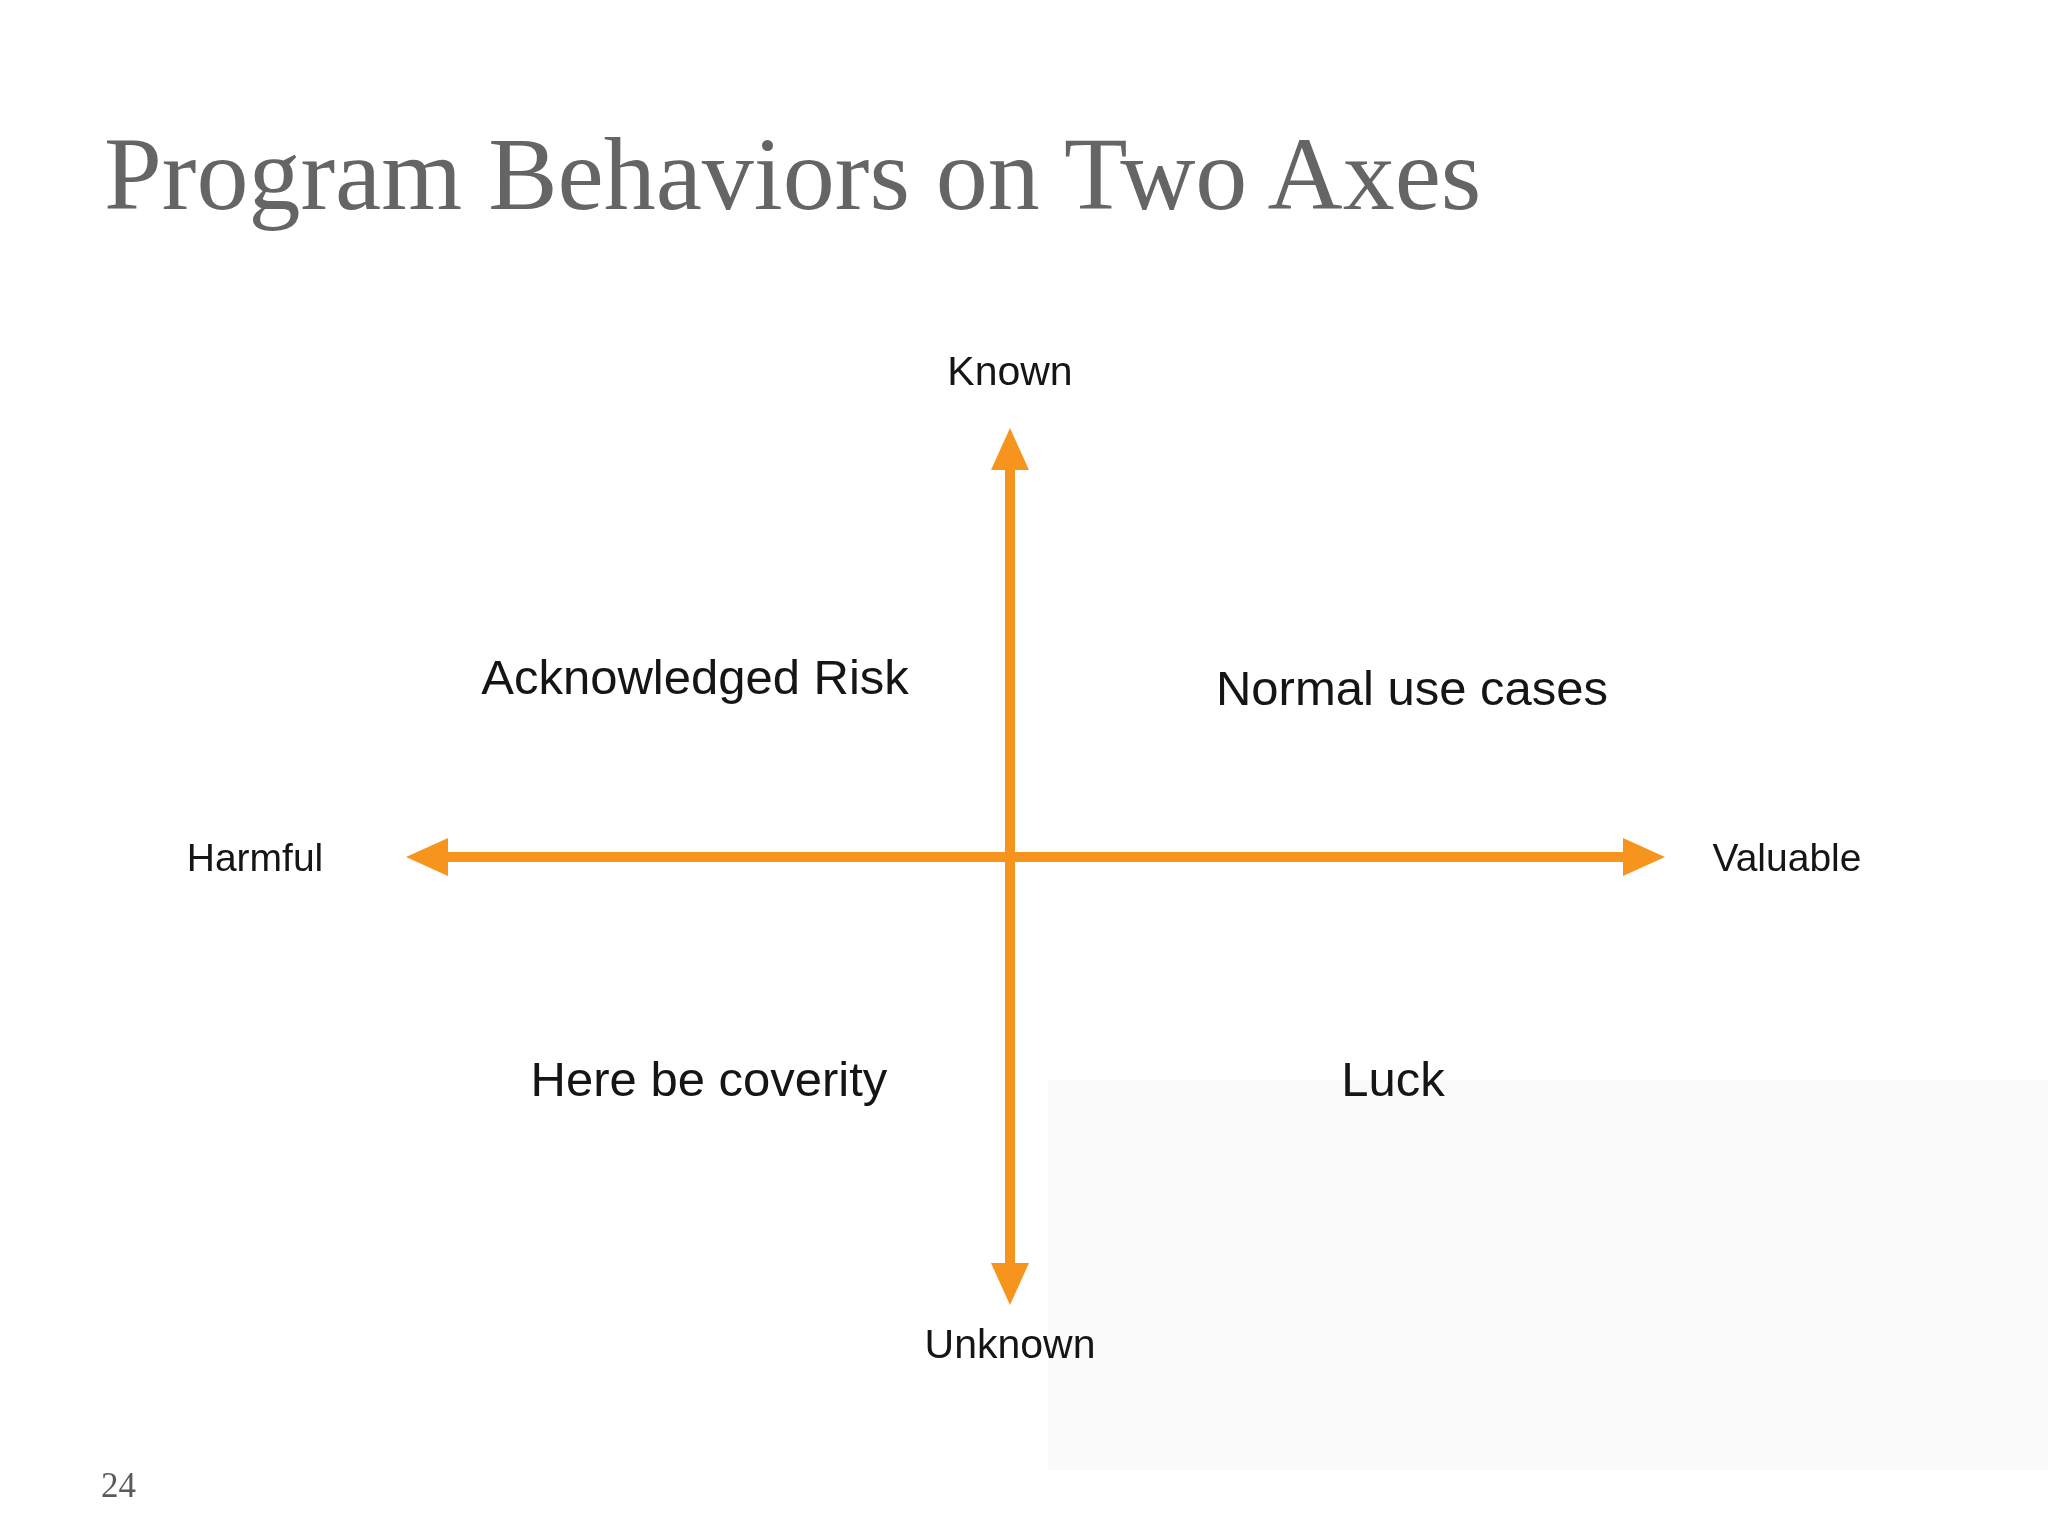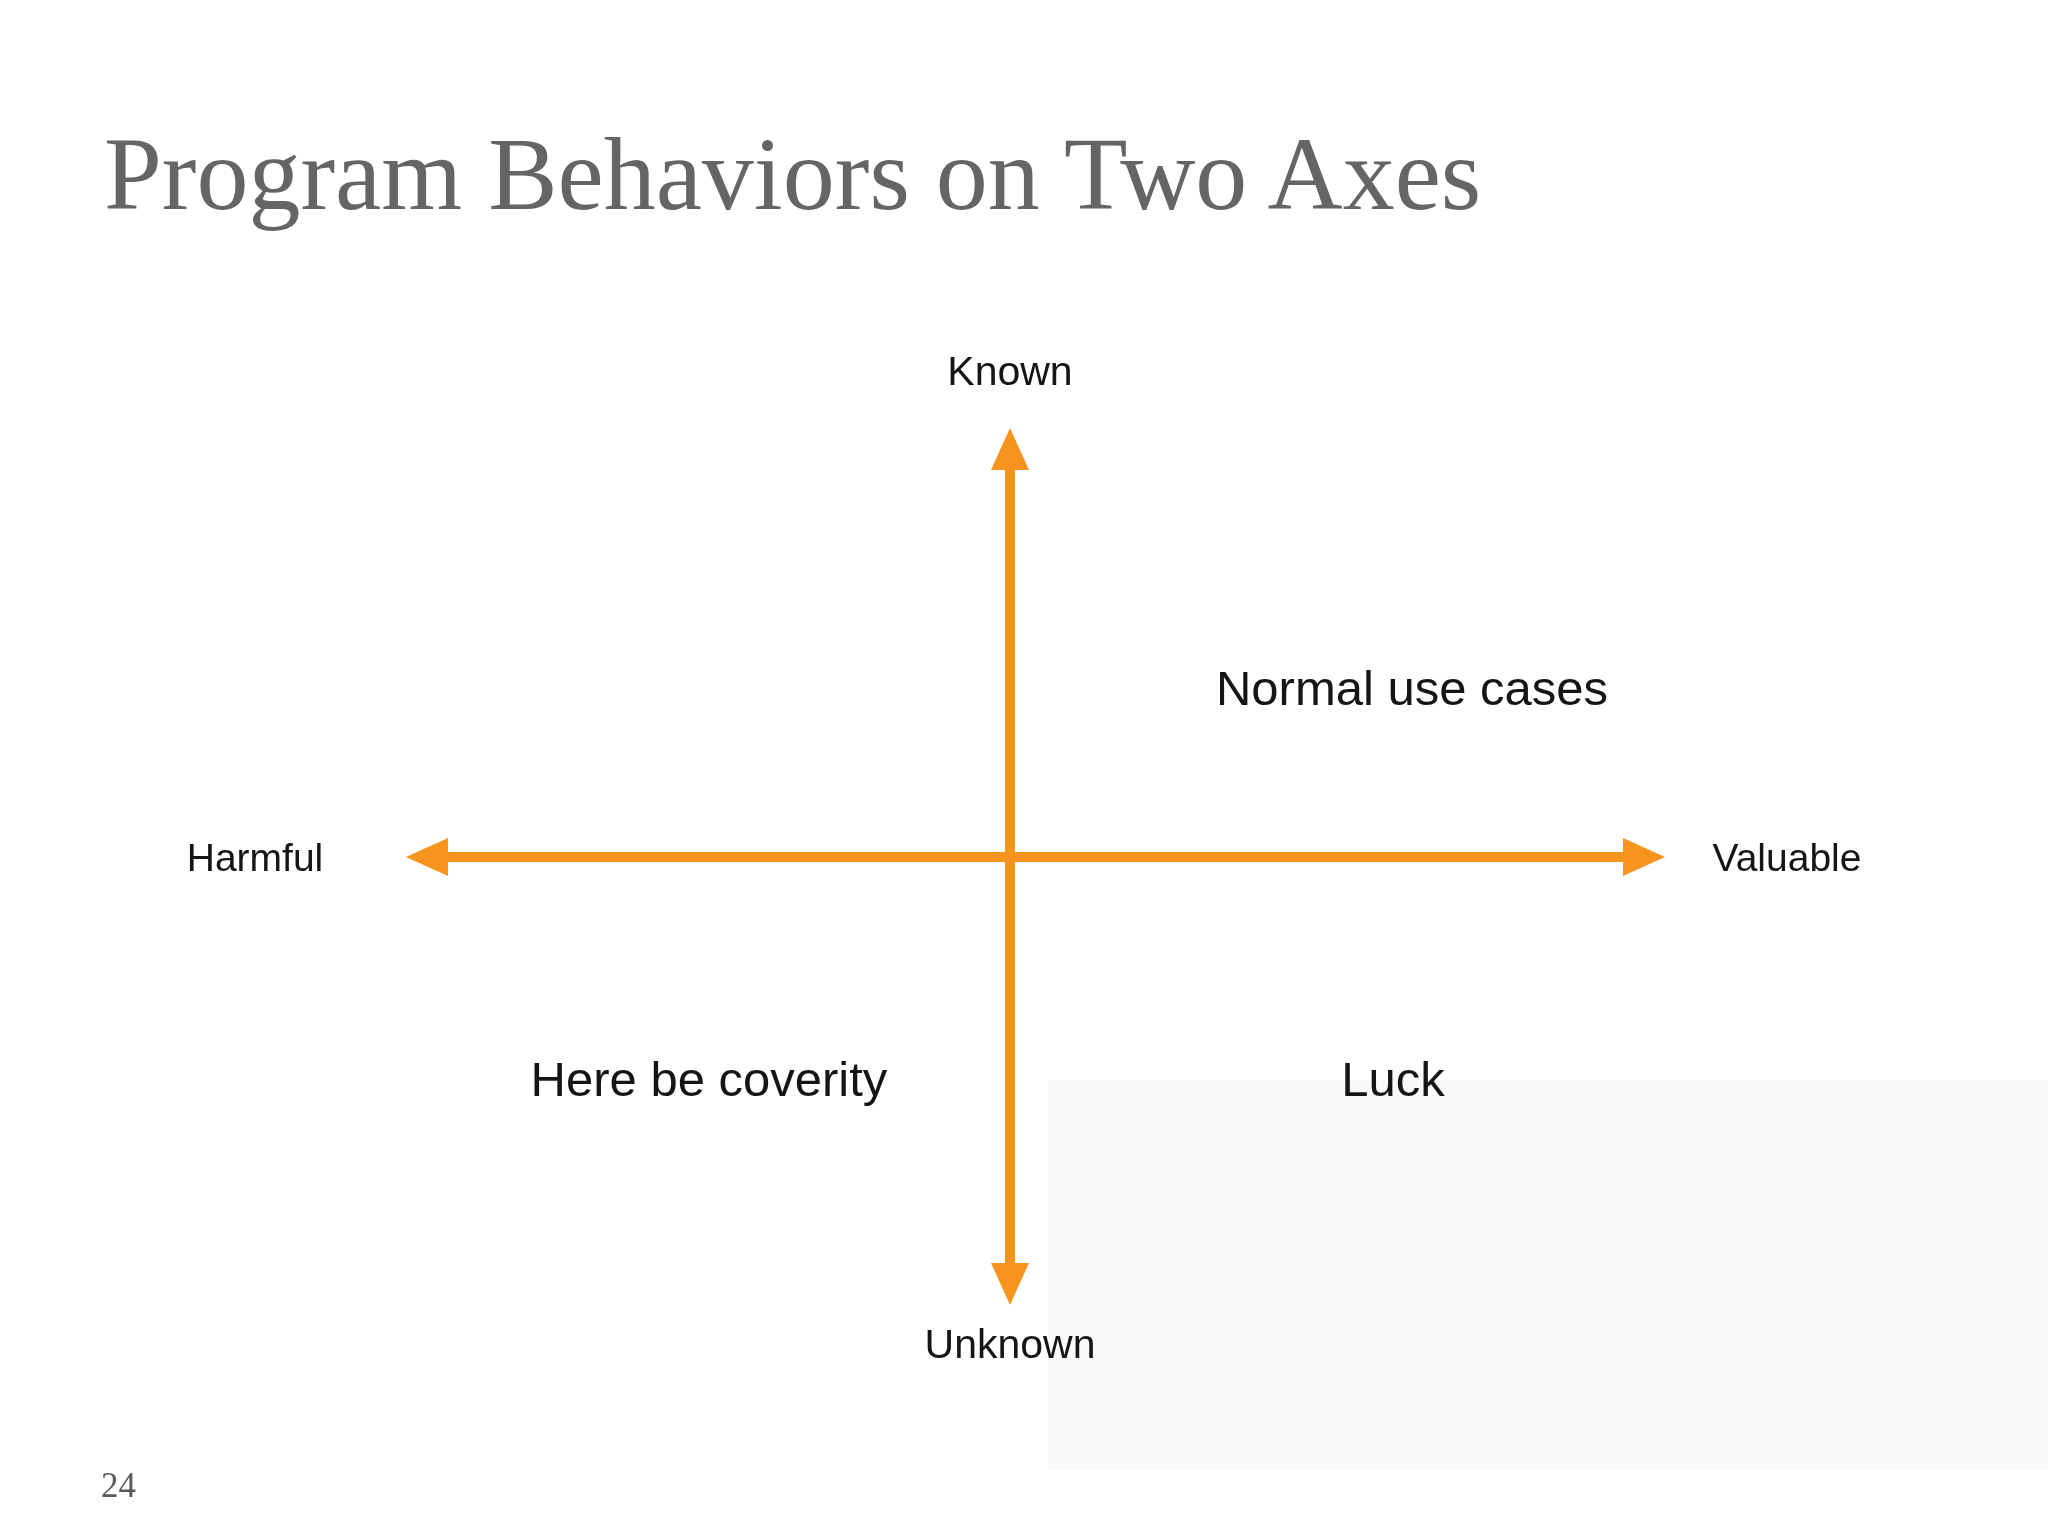--- a/index.html
+++ b/index.html
@@ -139,20 +139,21 @@
   <div class="arrow-head" id="head-up"></div>
   <div class="arrow-head" id="head-down"></div>
   <div class="arrow-head" id="head-left"></div>
   <div class="arrow-head" id="head-right"></div>
 
   <div class="center vaxis-label" style="left:1010px; top:371px;">Known</div>
   <div class="center vaxis-label" style="left:1010px; top:1344px;">Unknown</div>
   <div class="center axis-end-label" style="left:255px; top:858px;">Harmful</div>
   <div class="center axis-end-label" style="left:1787px; top:858px;">Valuable</div>
 
+  <div class="center quad-label" style="left:695px; top:677px;">Acknowledged Risk</div>
   <div class="center quad-label" style="left:1396px; top:688px;margin-left:16px;">Normal use cases</div>
   <div class="center quad-label" style="left:709px; top:1079px;">Here be coverity</div>
   <div class="center quad-label" style="left:1393px; top:1079px;">Luck</div>
 
   <div class="page-number">24</div>
 
 
 </div>
 
 </body></html>

